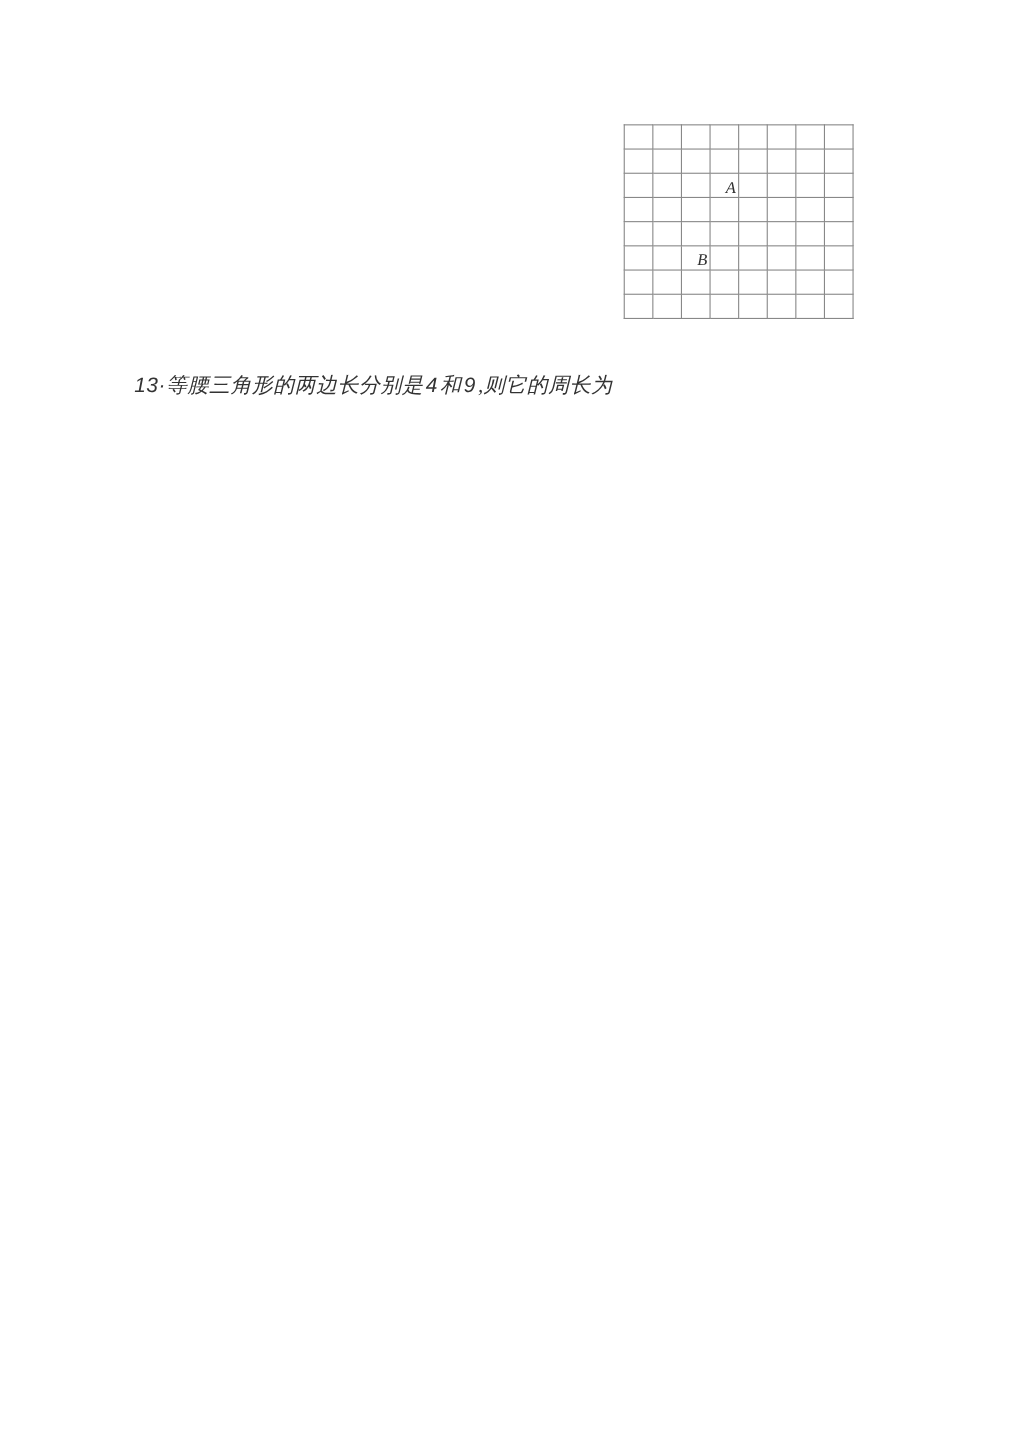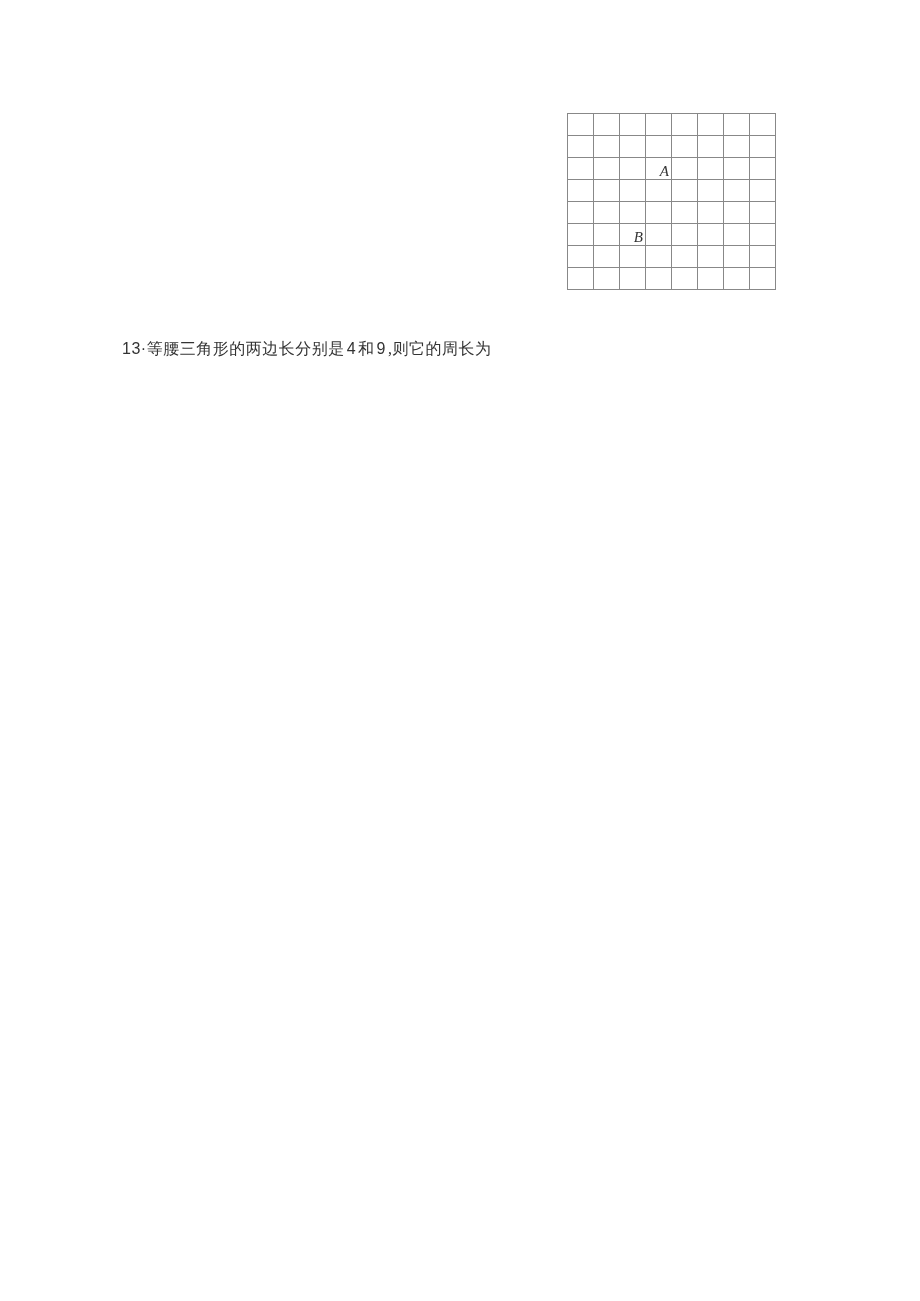--- a/index.html
+++ b/index.html
@@ -44,24 +44,25 @@
       position: absolute;
       right: 2px;
       bottom: 0px;
       line-height: 1;
     }
 
     .question-text {
       position: absolute;
       top: 337px;
       left: 122px;
-      font-size: 16px;
+      font-size: 19px;
       color: #333;
       letter-spacing: 0.5px;
       line-height: 1.5;
+      font-style: italic;
     }
 
     .question-number {
       font-family: Arial, sans-serif;
     }
 
     .dot-sep {
       font-family: Arial, sans-serif;
     }
 

